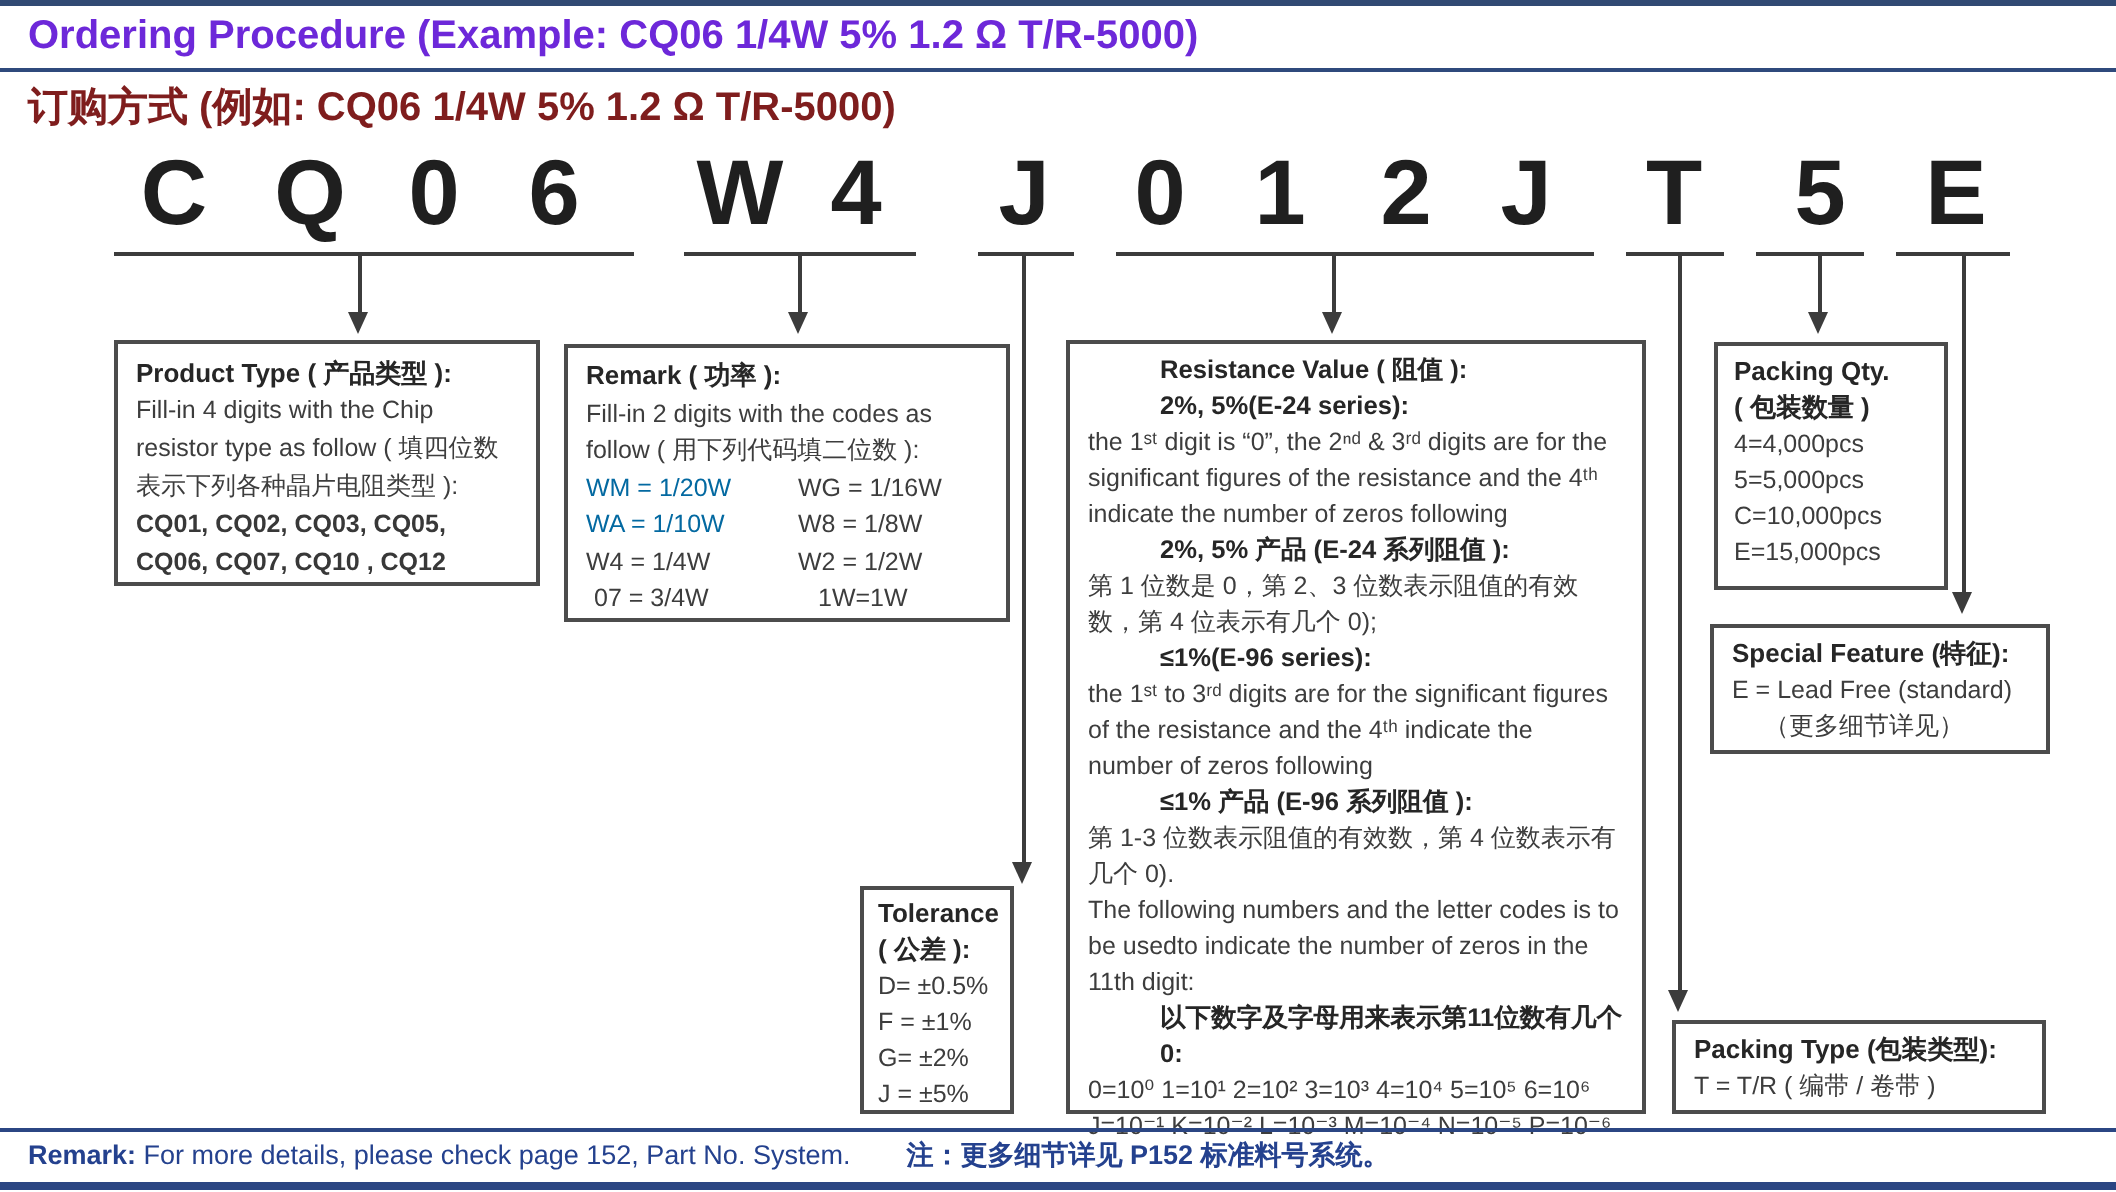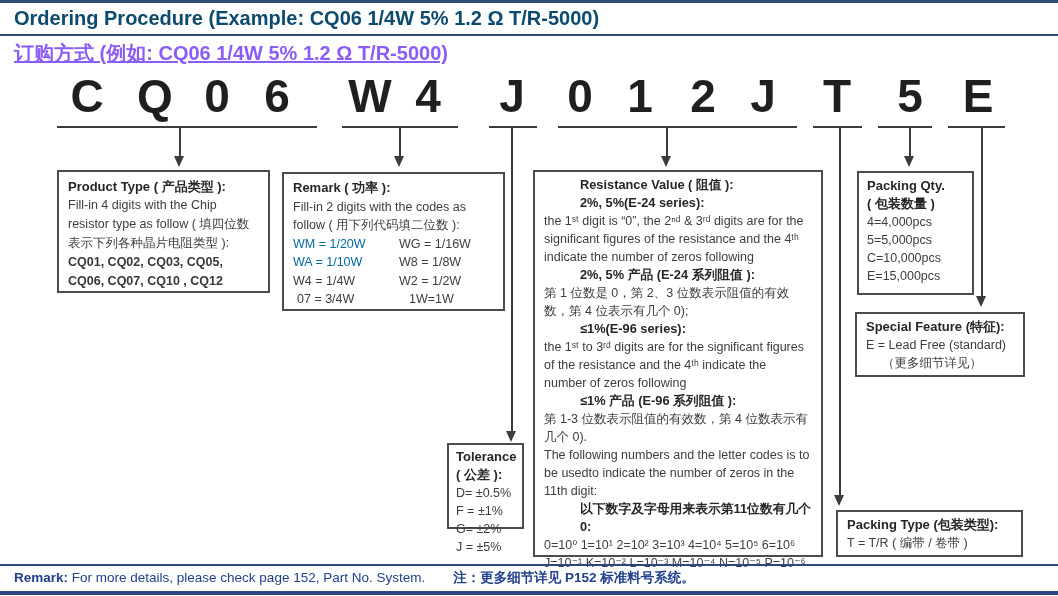--- a/index.html
+++ b/index.html
@@ -7,22 +7,22 @@
   .page { position:relative; width:1058px; height:596px; background:#fff; overflow:hidden; }
 
   
   .rule { position:absolute; left:0; width:1058px; }
   .rule-top { top:0; height:3px; background:#314a73; }
   .rule-title { top:34px; height:2px; background:#2f4a7c; }
   .rule-foot-thin { top:564px; height:2px; background:#2b4683; }
   .rule-foot-thick { top:591px; height:4px; background:#2b4683; }
 
   
-  .title-en { position:absolute; left:14px; top:7px; font-size:20px; font-weight:bold; color:#0c4a6e; white-space:nowrap; }
-  .title-zh { position:absolute; left:14px; top:40px; font-size:20px; font-weight:bold; color:#8b5cf6; white-space:nowrap;text-decoration:underline; }
+  .title-en { position:absolute; left:14px; top:7px; font-size:20px; font-weight:bold; color:#6d28d9; white-space:nowrap; }
+  .title-zh { position:absolute; left:14px; top:40px; font-size:20px; font-weight:bold; color:#7f1d1d; white-space:nowrap; }
 
   
   .ltr { position:absolute; top:72px; font-size:46px; line-height:48px; font-weight:bold; color:#1f1f1f; transform:translateX(-50%); }
 
   
   .ul { position:absolute; top:126px; height:2px; background:#3c3c3c; }
   .stem { position:absolute; width:2px; background:#3c3c3c; }
   .ah { position:absolute; width:0; height:0; border-left:5.5px solid transparent; border-right:5.5px solid transparent; border-top:11px solid #3c3c3c; }
 
   
@@ -111,21 +111,21 @@
       <span>WG = 1/16W</span>
       <span class="gray">WA = 1/10W</span>
       <span>W8 = 1/8W</span>
       <span>W4 = 1/4W</span>
       <span>W2 = 1/2W</span>
       <span style="padding-left:4px">07 = 3/4W</span>
       <span style="padding-left:10px">1W=1W</span>
     </div>
   </div>
 
-  <div class="box" style="left:447px;top:443px;width:77px;height:86px;padding:3px 7px;line-height:18px">
+  <div class="box" style="left:430px;top:443px;width:77px;height:114px;padding:3px 7px;line-height:18px">
     <div class="bt">Tolerance</div>
     <div class="bt">( 公差 ):</div>
     <div>D= ±0.5%</div>
     <div>F = ±1%</div>
     <div>G= ±2%</div>
     <div>J = ±5%</div>
   </div>
 
   <div class="box box-resistance" style="left:533px;top:170px;width:290px;height:387px;padding:4px 9px">
     <div class="bt">Resistance Value ( 阻值 ):</div>

